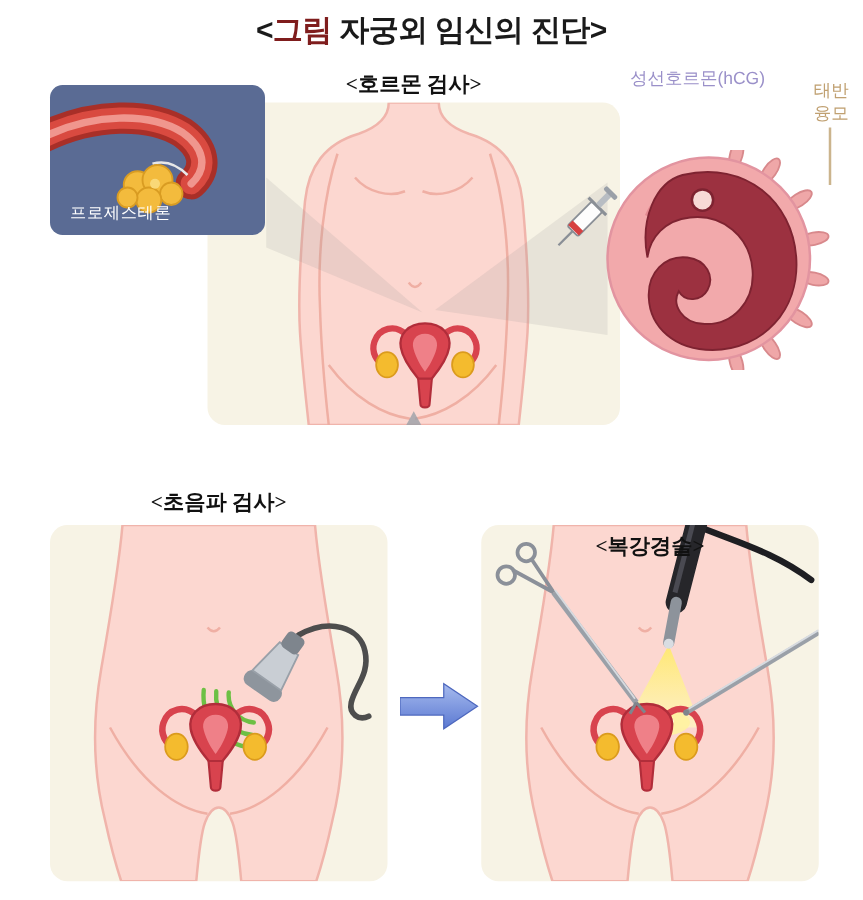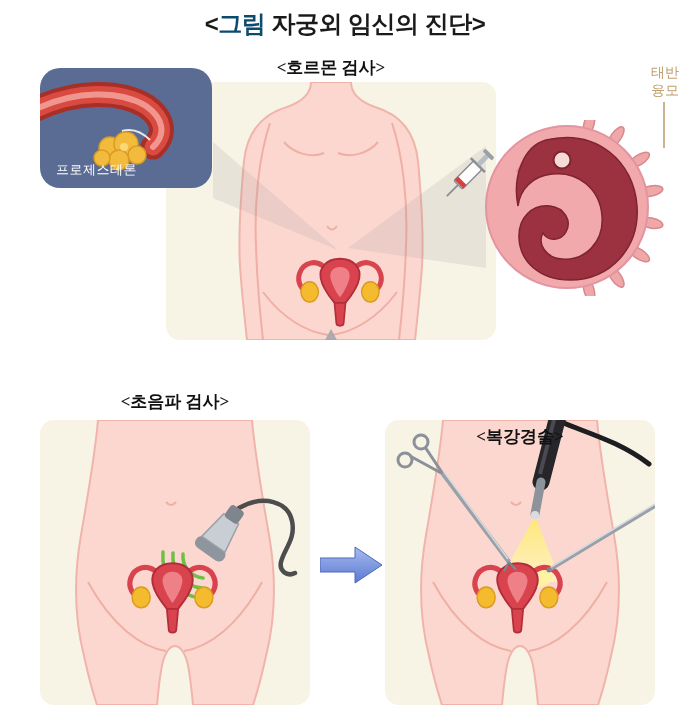--- a/index.html
+++ b/index.html
@@ -1,30 +1,30 @@
 <!DOCTYPE html>
 <html><head>
 <meta charset="utf-8">
 <style>
   * { margin:0; padding:0; box-sizing:border-box; }
   html,body { width:690px; height:720px; }
   body { background:#ffffff; font-family:"Liberation Sans", sans-serif; position:relative; overflow:hidden; }
   .abs { position:absolute; }
 
   .page-title { top:8px; left:0; width:690px; text-align:center; font-size:24px; font-weight:bold; color:#1a1a1a; letter-spacing:-0.5px; z-index:6; }
-  .page-title .hl { color:#0c4a6e;text-align:center; }
+  .page-title .hl { color:#7f1d1d;text-align:center; }
 
   .section-label { font-size:17px; font-weight:bold; color:#111; text-align:center; z-index:6;font-family:Liberation Serif, serif; }
 
   .panel { background:#f7f3e5; border-radius:14px; overflow:hidden; z-index:1; }
   .panel > svg { position:absolute; left:0; top:0; }
 
   .beams { left:0; top:0; z-index:2; pointer-events:none; }
 
-  .prog-box { left:40px; top:68px; width:172px; height:120px; background:#5a6b94; border-radius:20px; overflow:hidden; z-index:3; }
+  .prog-box { left:40px; top:68px; width:172px; height:120px; background:#5a6b94; border-radius:10px; overflow:hidden; z-index:3; }
   .prog-label { position:absolute; left:16px; bottom:9px; color:#ffffff; font-size:13px; letter-spacing:0.5px; }
 
   .hcg-circle { left:482px; top:120px; z-index:3; }
   .syringe { left:433px; top:140px; z-index:4; }
 
   .hcg-label { left:468px; top:54px; width:180px; text-align:center; color:#9a90c9; font-size:14px; line-height:1.28; z-index:5; }
   .placenta-label { left:642px; top:64px; width:46px; text-align:center; color:#c0a071; font-size:14px; line-height:1.28; z-index:5; }
   .placenta-line { left:663px; top:102px; width:1.5px; height:46px; background:#cbb48d; z-index:5; }
 
   .arrow { left:320px; top:545px; z-index:3; }
@@ -114,20 +114,21 @@
       <line x1="0" y1="-30" x2="0" y2="-14" stroke="#8a8f96" stroke-width="1.8"></line>
       <rect x="-6" y="-14" width="12" height="28" rx="2" fill="#fdfdfd" stroke="#8a8f96" stroke-width="1.5"></rect>
       <rect x="-6" y="-13" width="12" height="5" fill="#d64040"></rect>
       <line x1="-10" y1="14" x2="10" y2="14" stroke="#8a8f96" stroke-width="2.5"></line>
       <rect x="-2.5" y="15" width="5" height="13" fill="#b8bdc3"></rect>
       <rect x="-6.5" y="27" width="13" height="4" rx="1.5" fill="#9aa0a8"></rect>
     </g>
   </svg>
 
   <div class="abs hcg-label">
+    <div>성선호르몬(hCG)</div>
   </div>
 
   <div class="abs placenta-label">
     <div>태반</div>
     <div>융모</div>
   </div>
   <div class="abs placenta-line"></div>
 
   <div class="abs section-label" style="left:40px;top:390px;width:270px;">&lt;초음파 검사&gt;</div>
 

